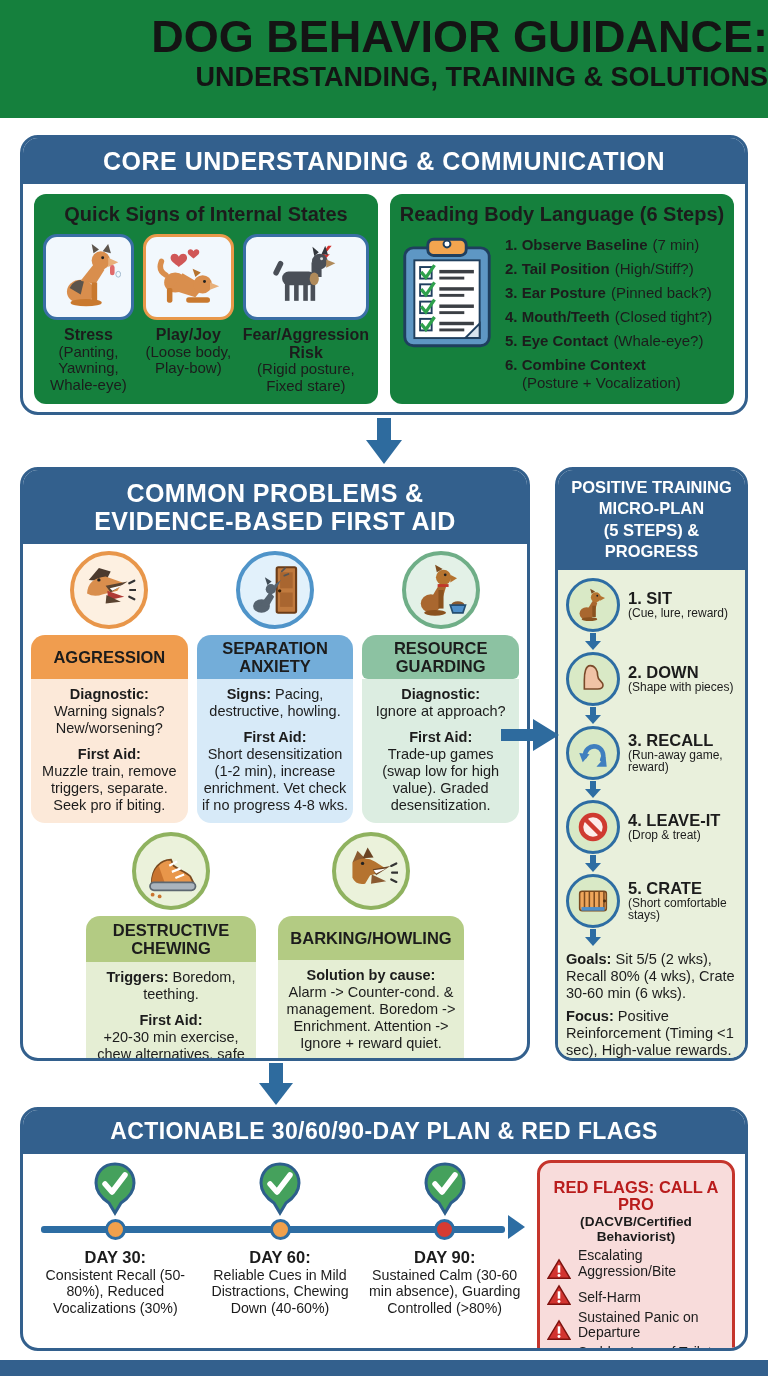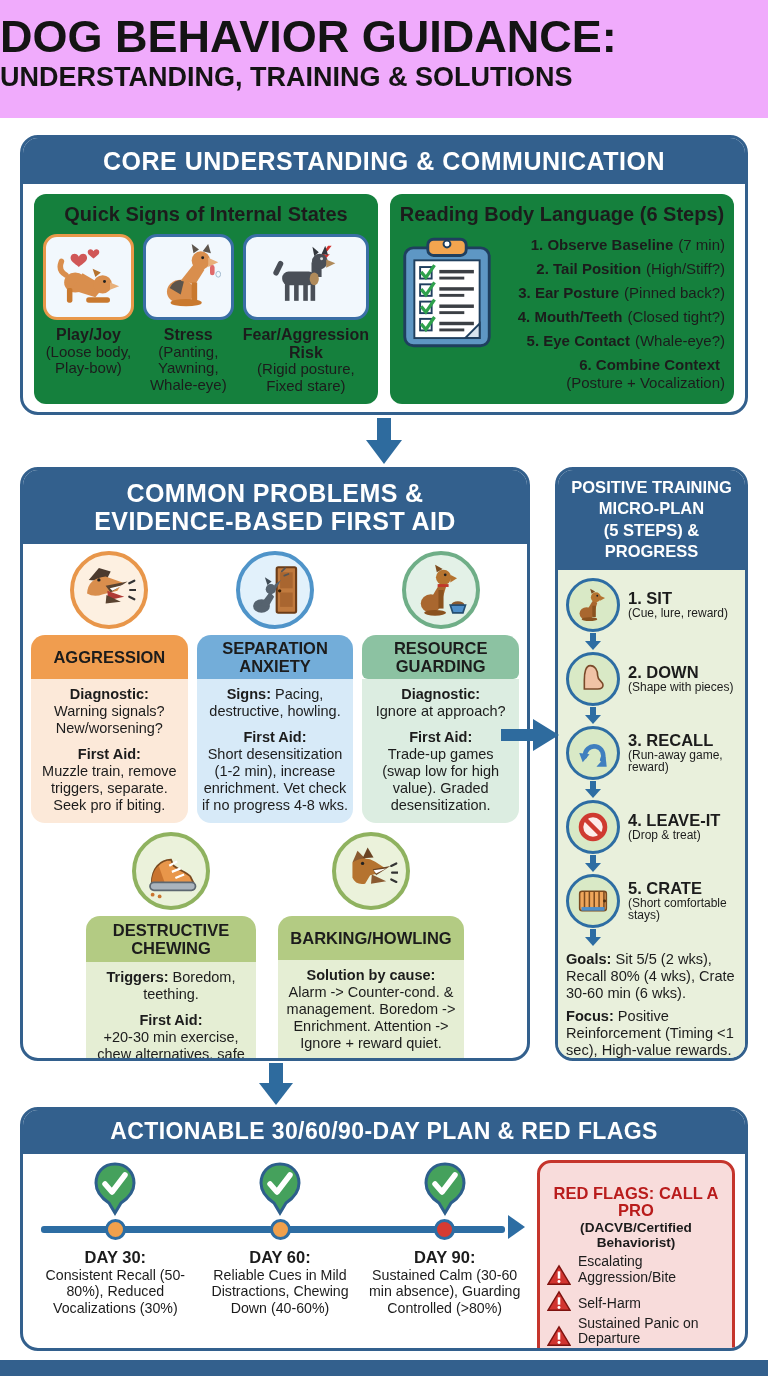--- a/index.html
+++ b/index.html
@@ -1,42 +1,42 @@
 <!DOCTYPE html>
 <html><head>
 <meta charset="utf-8">
 <style>
   html,body{margin:0;padding:0;}
   body{
     width:768px;height:1376px;position:relative;background:#ffffff;
     font-family:"Liberation Sans",sans-serif;color:#1c1c1c;overflow:hidden;
   }
   
-  .header{height:118px;background:#f0abfc;text-align:left;padding-top:13px;box-sizing:border-box;}
+  .header{height:118px;background:#15803d;text-align:right;padding-top:13px;box-sizing:border-box;}
   .header h1{margin:0;font-size:45px;font-weight:bold;letter-spacing:0px;line-height:1.05;color:#141414;}
   .header h2{margin:2px 0 0;font-size:27px;font-weight:bold;color:#141414;}
   
   .sec{border:3px solid #33608d;border-radius:18px;background:#fff;overflow:hidden;box-sizing:border-box;}
   .banner{background:#33608d;color:#fff;font-weight:bold;text-align:center;padding:9px 6px;line-height:1.12;}
   
   .sec1{margin:17px 20px 0;height:280px;display:flex;flex-direction:column;}
   .sec1 .banner{font-size:25px;letter-spacing:.5px;}
   .core-content{display:flex;gap:12px;padding:10px 11px;flex:1;}
   .subpanel{flex:1;background:#15803d;border-radius:12px;padding:6px 9px;box-sizing:border-box;}
   .subpanel .ptitle{font-size:20px;font-weight:bold;text-align:center;margin:3px 0 8px;}
   .signs-row{display:flex;gap:9px;}
   .sign-col{flex:1;display:flex;flex-direction:column;align-items:center;}
   .sign-card{width:100%;height:86px;background:#f2f8fd;border:3px solid #3a6ea5;border-radius:14px;
     display:flex;align-items:center;justify-content:center;box-sizing:border-box;}
   .sign-card.orange{border-color:#e8984a;}
   .sign-label{text-align:center;margin-top:6px;font-size:15px;line-height:1.1;}
   .sign-label .nm{font-weight:bold;font-size:16px;display:block;}
   .bl-row{display:flex;gap:10px;align-items:flex-start;}
   .bl-list{flex:1;padding-top:2px;}
-  .bl-item{font-size:15px;line-height:1.2;margin:0 0 6px;text-align:right;}
+  .bl-item{font-size:15px;line-height:1.2;margin:0 0 6px;}
   .bl-item .b{font-weight:bold;margin-right:5px;}
   .bl-item.two-line .t{display:block;padding-left:17px;}
   
   .down1{height:52px;display:flex;justify-content:center;align-items:center;}
   .down2{height:46px;display:flex;align-items:center;}
   .down2 svg{margin-left:259px;}
   
   .mid{display:flex;gap:25px;margin:0 20px;height:594px;position:relative;}
   .left-panel{width:510px;flex:none;display:flex;flex-direction:column;}
   .left-panel .banner{font-size:25px;letter-spacing:.4px;}
@@ -91,21 +91,21 @@
     border-left:17px solid #2d6da3;border-top:12px solid transparent;border-bottom:12px solid transparent;}
   .tl-cols{display:flex;height:100%;}
   .tl-col{flex:1;position:relative;display:flex;flex-direction:column;align-items:center;}
   .tl-col .pin{margin-top:2px;}
   .tl-dot{position:absolute;top:59px;left:50%;margin-left:-10.5px;width:21px;height:21px;border-radius:50%;
     border:3px solid #2d6da3;box-sizing:border-box;}
   .tl-label{margin-top:32px;text-align:center;font-size:14.2px;line-height:1.16;max-width:158px;}
   .tl-label .day{font-weight:bold;font-size:16.5px;display:block;}
   .redflags{flex:none;width:198px;background:#f8dcdb;border:3px solid #c5352c;border-radius:14px;
     padding:6px 7px;box-sizing:border-box;}
-  .rf-title{color:#b91c1c;font-weight:bold;font-size:16.5px;text-align:center;line-height:1.05;margin-top:16px;}
+  .rf-title{color:#b91c1c;font-weight:bold;font-size:16.5px;text-align:center;line-height:1.05;margin-top:10px;}
   .rf-sub{font-weight:bold;font-size:13.6px;text-align:center;margin:1px 0 4px;}
   .rf-item{display:flex;align-items:flex-end;gap:7px;margin:4px 0;font-size:14px;line-height:1.12;}
   .rf-item svg{flex:none;}
   
   .footer{position:absolute;left:0;right:0;bottom:0;height:16px;background:#33608d;}
   svg{display:block;}
 </style>
 </head>
 <body>
 
@@ -114,43 +114,20 @@
   <h2>UNDERSTANDING, TRAINING &amp; SOLUTIONS</h2>
 </div>
 
 <div class="sec sec1">
   <div class="banner">CORE UNDERSTANDING &amp; COMMUNICATION</div>
   <div class="core-content">
 
     <div class="subpanel">
       <div class="ptitle">Quick Signs of Internal States</div>
       <div class="signs-row">
-        <div class="sign-col">
-          <div class="sign-card orange">
-            <span>
-              <svg width="66" height="66" viewBox="0 0 72 72">
-                <path d="M26 14 c-2-5 -9-4 -9 1 c0 4 4 6 9 10 c5-4 9-6 9-10 c0-5 -7-6 -9-1z" fill="#d05757"></path>
-                <path d="M42 8 c-1.4-3.5 -6.3-2.8 -6.3 .7 c0 2.8 2.8 4.2 6.3 7 c3.5-2.8 6.3-4.2 6.3-7 c0-3.5 -4.9-4.2 -6.3 -.7z" fill="#d05757"></path>
-                <ellipse cx="22" cy="42" rx="12" ry="11" fill="#d98e4d"></ellipse>
-                <path d="M12 34 q-9-5 -5-15" stroke="#d98e4d" stroke-width="6" fill="none" stroke-linecap="round"></path>
-                <polygon points="18,50 44,58 54,46 30,32" fill="#d98e4d"></polygon>
-                <circle cx="52" cy="44" r="10" fill="#d98e4d"></circle>
-                <polygon points="44,36 41,27 50,31" fill="#b5732f"></polygon>
-                <polygon points="60,42 70,46 60,50" fill="#e8b07a"></polygon>
-                <circle cx="54" cy="41" r="1.6" fill="#222"></circle>
-                <rect x="34" y="58" width="26" height="6" rx="3" fill="#c9792f"></rect>
-                <rect x="13" y="48" width="6" height="16" rx="2" fill="#c9792f"></rect>
-              </svg>
-            </span>
-          </div>
-          <div class="sign-label">
-            <span class="nm">Play/Joy</span>
-            <span>(Loose body, Play-bow)</span>
-          </div>
-        </div>
         <div class="sign-col">
           <div class="sign-card">
             <span>
               <svg width="66" height="66" viewBox="0 0 72 72">
                 <ellipse cx="28" cy="52" rx="15" ry="13" fill="#d98e4d"></ellipse>
                 <path d="M16 48 a15 13 0 0 1 16 -9 l-4 16z" fill="#5c544c"></path>
                 <polygon points="28,40 44,20 54,28 44,44" fill="#d98e4d"></polygon>
                 <rect x="40" y="42" width="6" height="22" fill="#c9792f"></rect>
                 <circle cx="50" cy="18" r="10" fill="#d98e4d"></circle>
                 <polygon points="42,10 40,0 48,6" fill="#5c544c"></polygon>
@@ -159,20 +136,43 @@
                 <rect x="60" y="23" width="5" height="11" rx="2.5" fill="#e06a6a"></rect>
                 <circle cx="52" cy="15" r="1.6" fill="#222"></circle>
                 <ellipse cx="69" cy="33" rx="2.6" ry="3.2" fill="#f3f9fd" stroke="#9db7cc"></ellipse>
                 <ellipse cx="34" cy="64" rx="17" ry="4" fill="#c9792f"></ellipse>
               </svg>
             </span>
           </div>
           <div class="sign-label">
             <span class="nm">Stress</span>
             <span>(Panting, Yawning, Whale-eye)</span>
+          </div>
+        </div>
+        <div class="sign-col">
+          <div class="sign-card orange">
+            <span>
+              <svg width="66" height="66" viewBox="0 0 72 72">
+                <path d="M26 14 c-2-5 -9-4 -9 1 c0 4 4 6 9 10 c5-4 9-6 9-10 c0-5 -7-6 -9-1z" fill="#d05757"></path>
+                <path d="M42 8 c-1.4-3.5 -6.3-2.8 -6.3 .7 c0 2.8 2.8 4.2 6.3 7 c3.5-2.8 6.3-4.2 6.3-7 c0-3.5 -4.9-4.2 -6.3 -.7z" fill="#d05757"></path>
+                <ellipse cx="22" cy="42" rx="12" ry="11" fill="#d98e4d"></ellipse>
+                <path d="M12 34 q-9-5 -5-15" stroke="#d98e4d" stroke-width="6" fill="none" stroke-linecap="round"></path>
+                <polygon points="18,50 44,58 54,46 30,32" fill="#d98e4d"></polygon>
+                <circle cx="52" cy="44" r="10" fill="#d98e4d"></circle>
+                <polygon points="44,36 41,27 50,31" fill="#b5732f"></polygon>
+                <polygon points="60,42 70,46 60,50" fill="#e8b07a"></polygon>
+                <circle cx="54" cy="41" r="1.6" fill="#222"></circle>
+                <rect x="34" y="58" width="26" height="6" rx="3" fill="#c9792f"></rect>
+                <rect x="13" y="48" width="6" height="16" rx="2" fill="#c9792f"></rect>
+              </svg>
+            </span>
+          </div>
+          <div class="sign-label">
+            <span class="nm">Play/Joy</span>
+            <span>(Loose body, Play-bow)</span>
           </div>
         </div>
         <div class="sign-col">
           <div class="sign-card">
             <span>
               <svg width="66" height="66" viewBox="0 0 72 72">
                 <polygon points="60,2 52,14 57,13 49,26 62,11 56,12 64,2" fill="#d23430"></polygon>
                 <rect x="10" y="30" width="36" height="15" rx="7" fill="#4a4f57"></rect>
                 <rect x="13" y="42" width="5" height="20" fill="#4a4f57"></rect>
                 <rect x="23" y="43" width="5" height="19" fill="#4a4f57"></rect>

